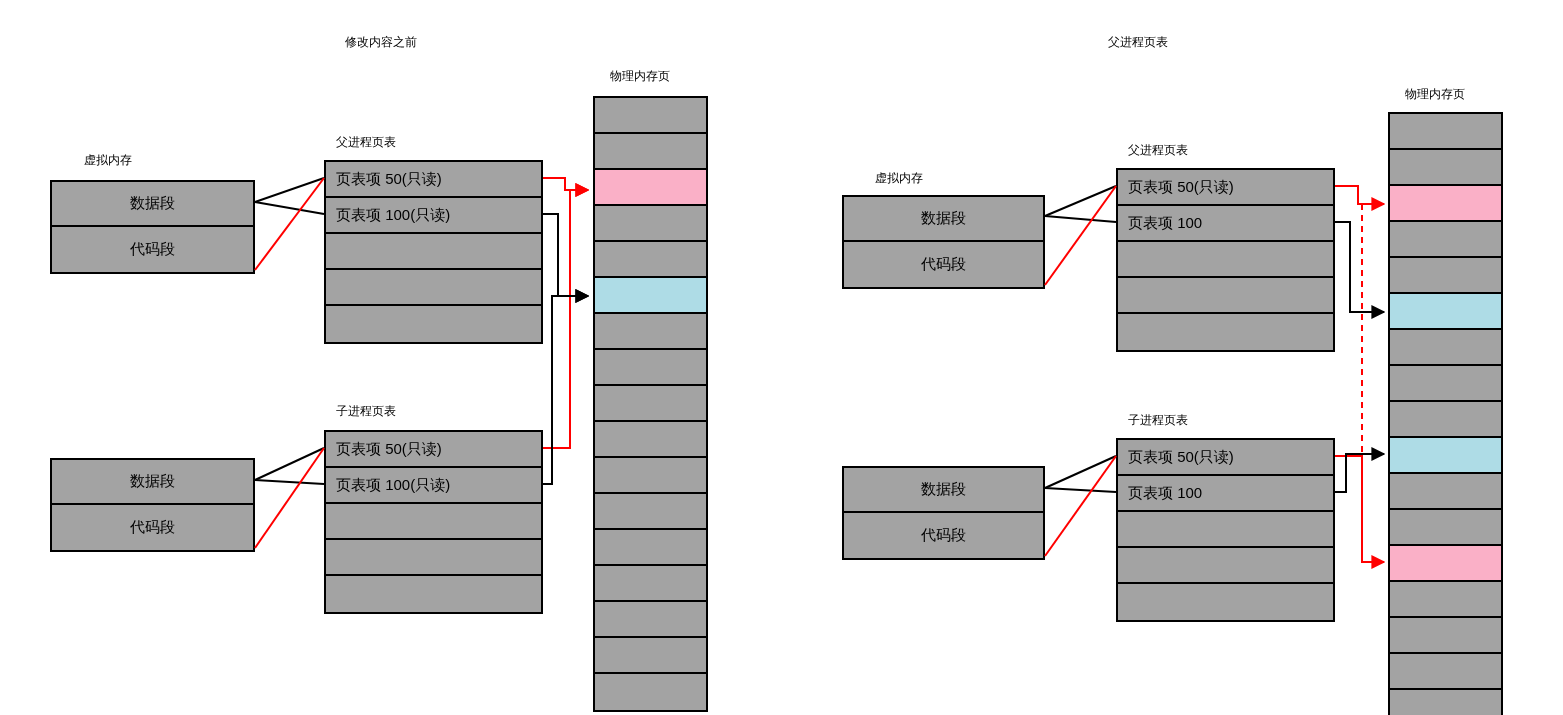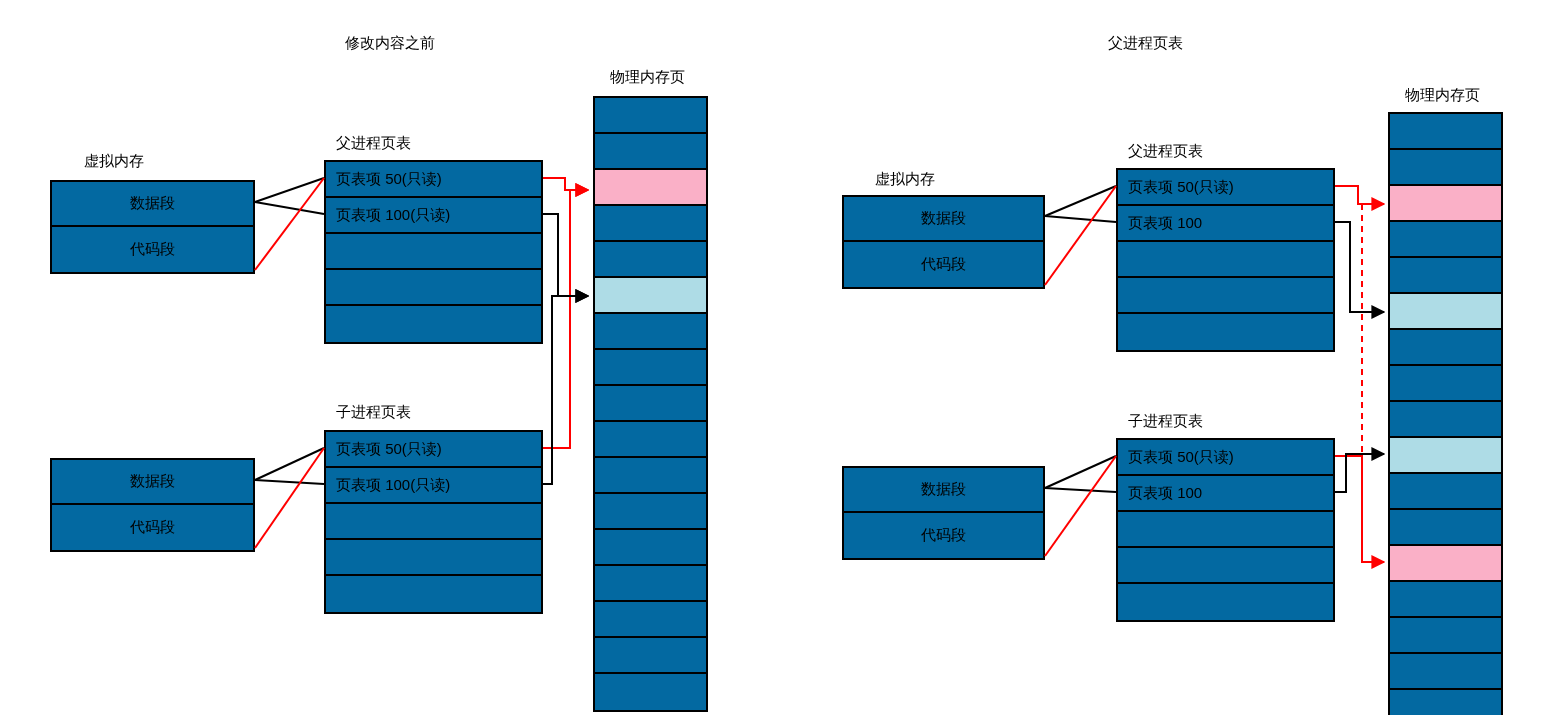--- a/index.html
+++ b/index.html
@@ -1,18 +1,18 @@
 <!DOCTYPE html>
 <html><head>
   <meta charset="utf-8">
   <style>
     * { margin: 0; padding: 0; box-sizing: border-box; }
     body { font-family: "Microsoft YaHei", sans-serif; background: #fff; width: 1563px; height: 715px; position: relative; }
-    .label { position: absolute; font-size: 15px; color: #000; }
-    .box { position: absolute; border: 2px solid #000; background: #0369a1; }
+    .label { position: absolute; font-size: 12px; color: #000; }
+    .box { position: absolute; border: 2px solid #000; background: #a3a3a3; }
     .cell { border-bottom: 2px solid #000; padding: 4px 10px; font-size: 15px; height: 36px; display: flex; align-items: center; }
     .cell:last-child { border-bottom: none; }
     .phys-cell { height: 36px; border-bottom: 2px solid #000; }
     .phys-cell:last-child { border-bottom: none; }
     .pink { background: #fab0c7; }
     .blue { background: #aedce6; }
     svg { position: absolute; top: 0; left: 0; pointer-events: none; }
   </style>
 </head>
 <body>

